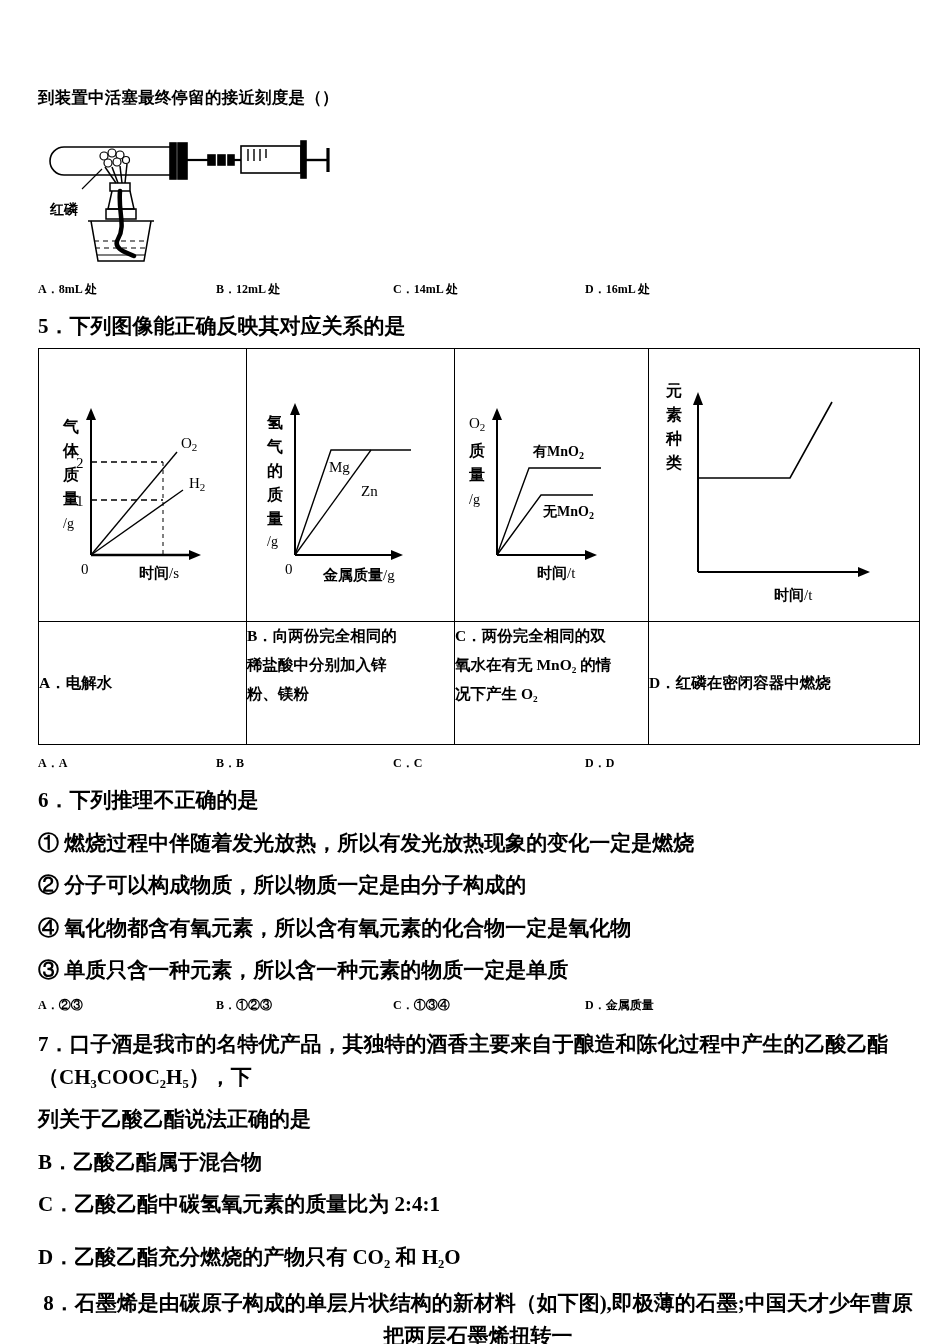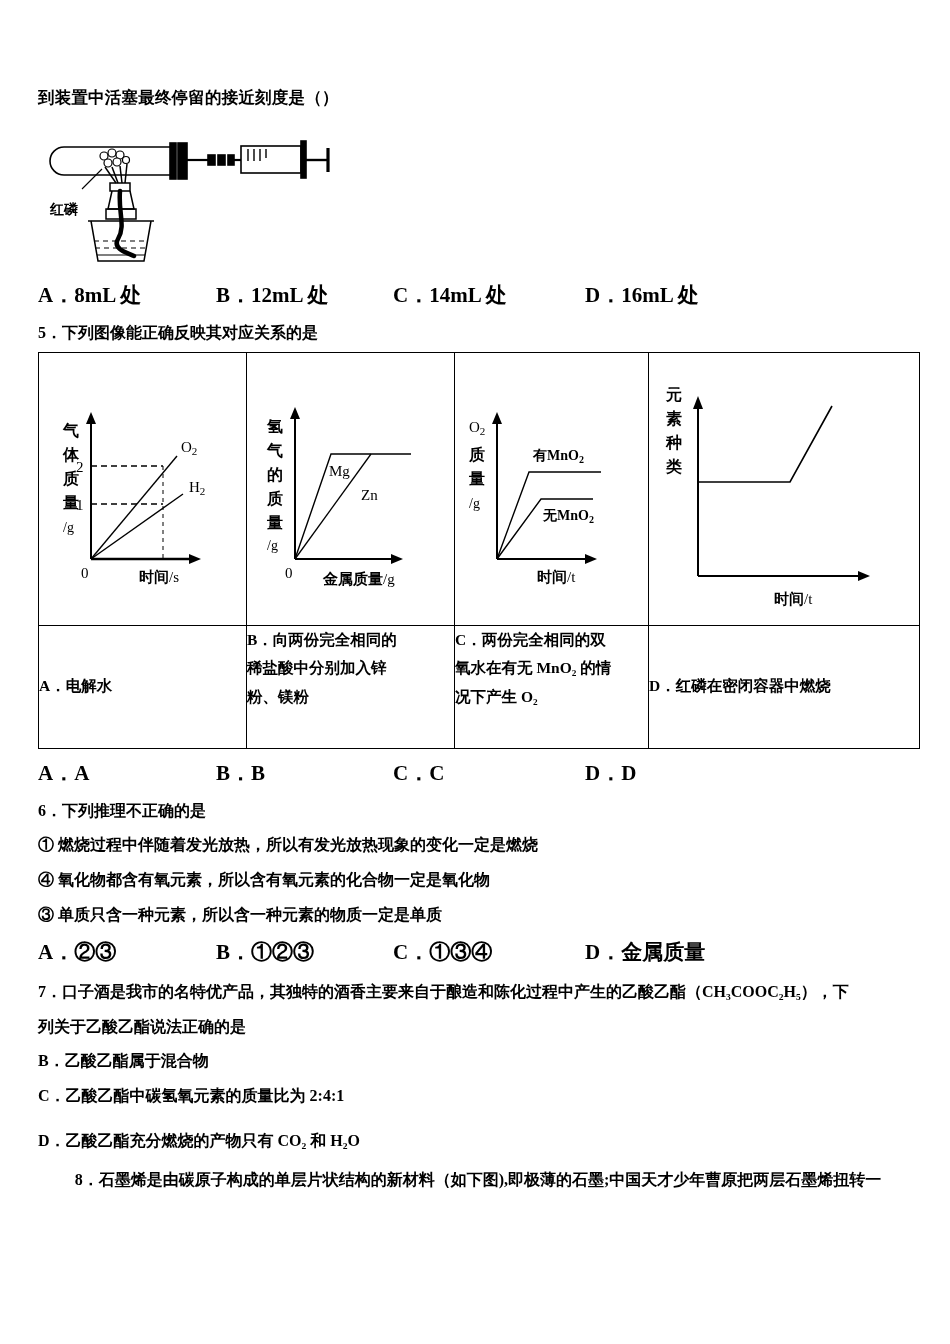--- a/index.html
+++ b/index.html
@@ -31,29 +31,29 @@
   
   .qline {
     font-size: 16.5px;
     font-weight: bold;
     line-height: 1.5;
     letter-spacing: 0.2px;
     white-space: nowrap;
   }
 
   .stem {
-    font-size: 16px;
+    font-size: 21px;
     font-weight: bold;
     line-height: 1.55;
   }
 
   
   .optrow {
     display: flex;
-    font-size: 21px;
+    font-size: 12px;
     font-weight: bold;
     margin: 0;
   }
   .optrow > span { display: inline-block; }
   .opt-a { width: 178px; }
   .opt-b { width: 177px; }
   .opt-c { width: 192px; }
   .opt-d { width: 180px; }
 
   
@@ -339,20 +339,21 @@
     </span>
     <span class="opt-d">
       <span>D．</span><span>D</span>
     </span>
   </div>
 
   <div class="stem" style="margin-top:12px;">
     <span>6．</span><span>下列推理不正确的是</span>
   </div>
   <div class="stem" style="margin-top:10px;">① 燃烧过程中伴随着发光放热，所以有发光放热现象的变化一定是燃烧</div>
+  <div class="stem" style="margin-top:10px;">② 分子可以构成物质，所以物质一定是由分子构成的</div>
   <div class="stem" style="margin-top:10px;">④ 氧化物都含有氧元素，所以含有氧元素的化合物一定是氧化物</div>
   <div class="stem" style="margin-top:10px;">③ 单质只含一种元素，所以含一种元素的物质一定是单质</div>
 
   <div class="optrow" style="margin-top:10px">
     <span class="opt-a">
       <span>A．</span><span>②③</span>
     </span>
     <span class="opt-b">
       <span>B．</span><span>①②③</span>
     </span>

